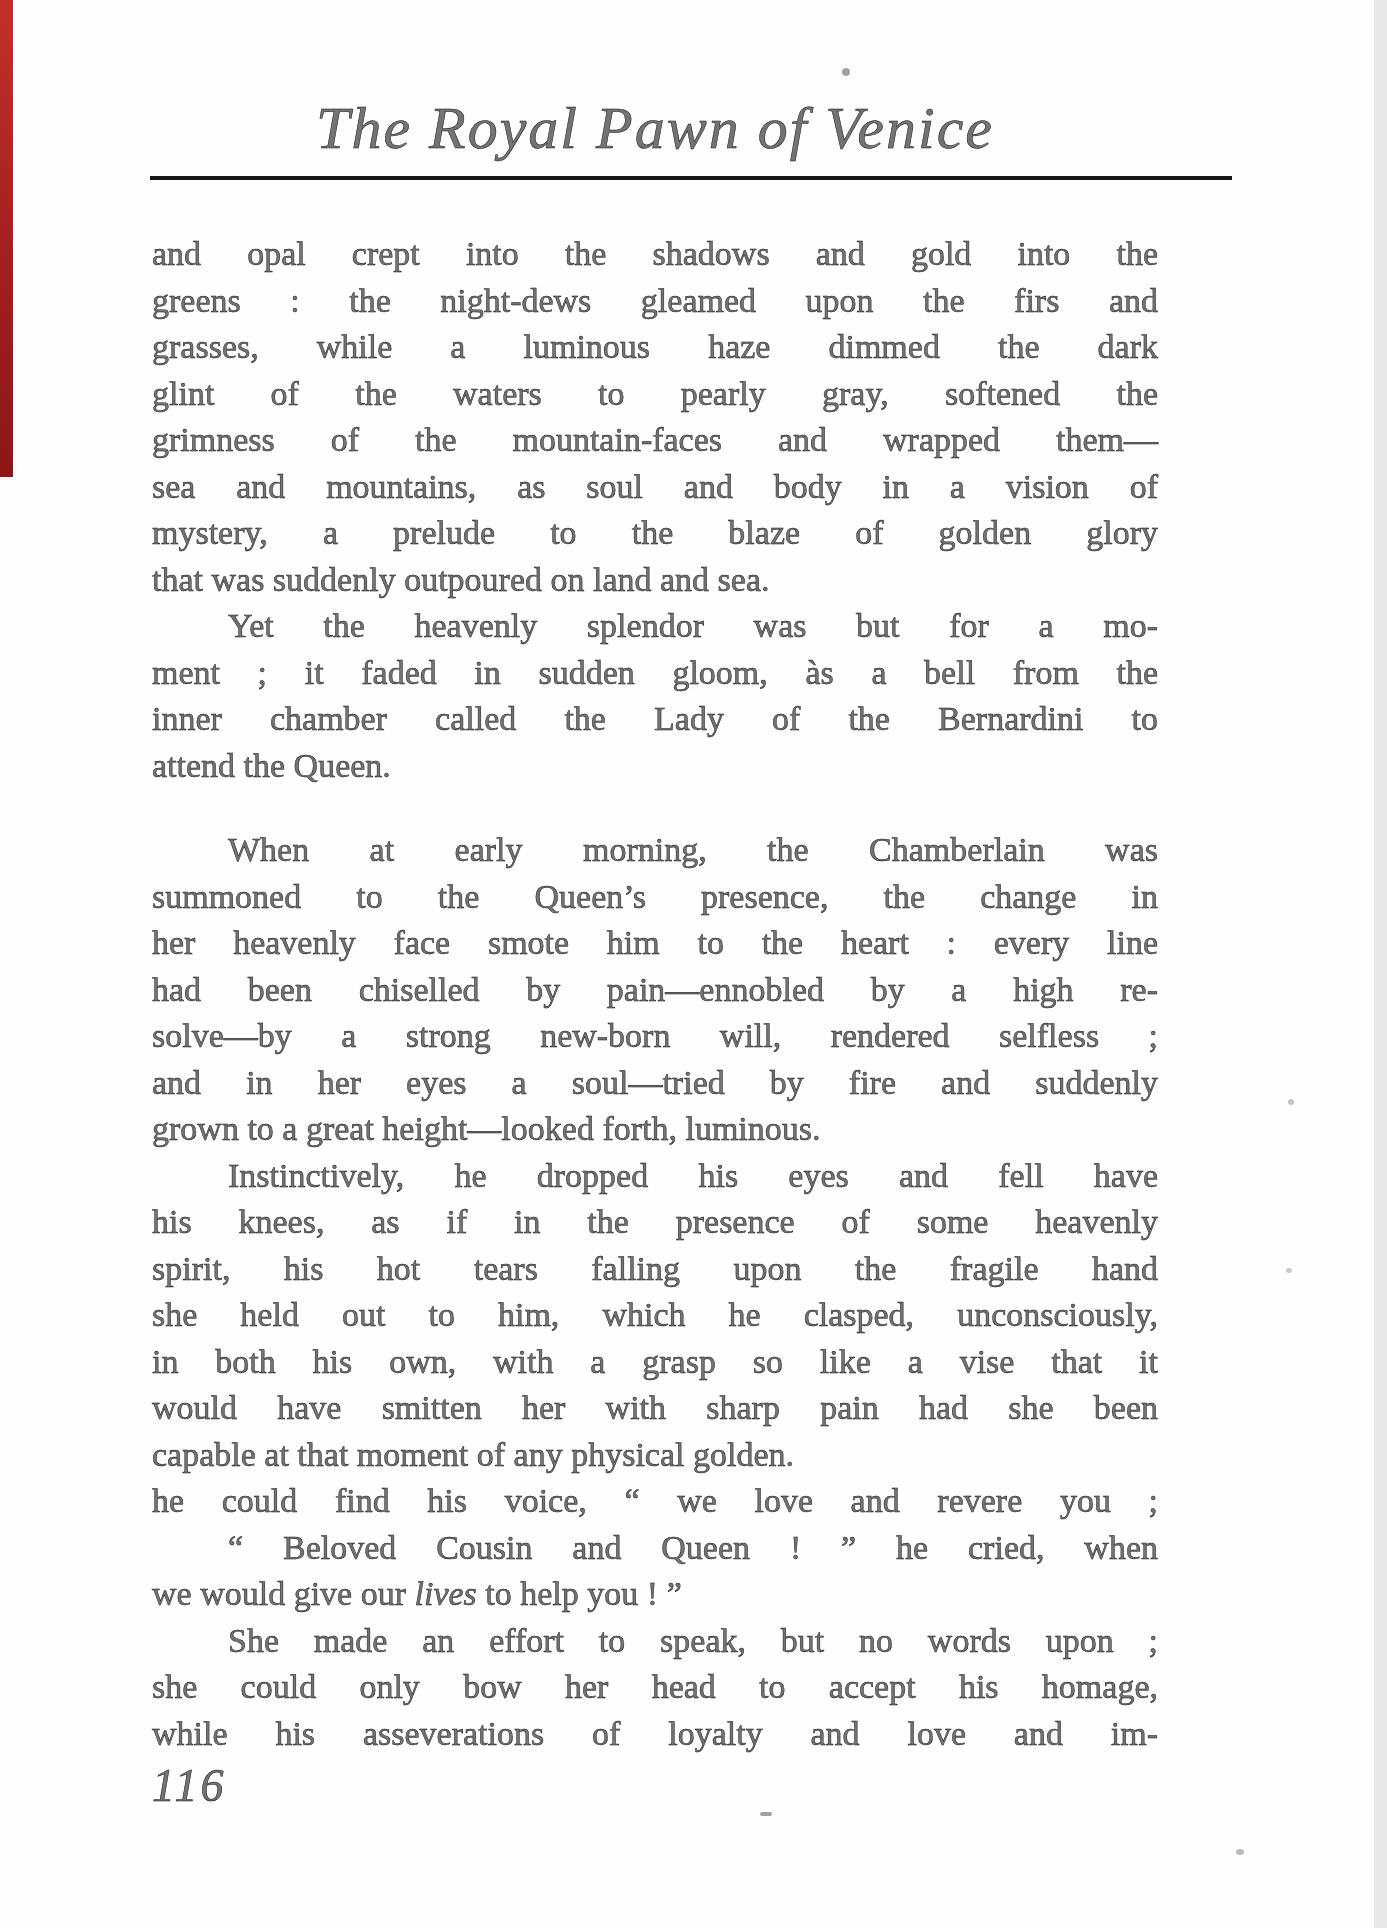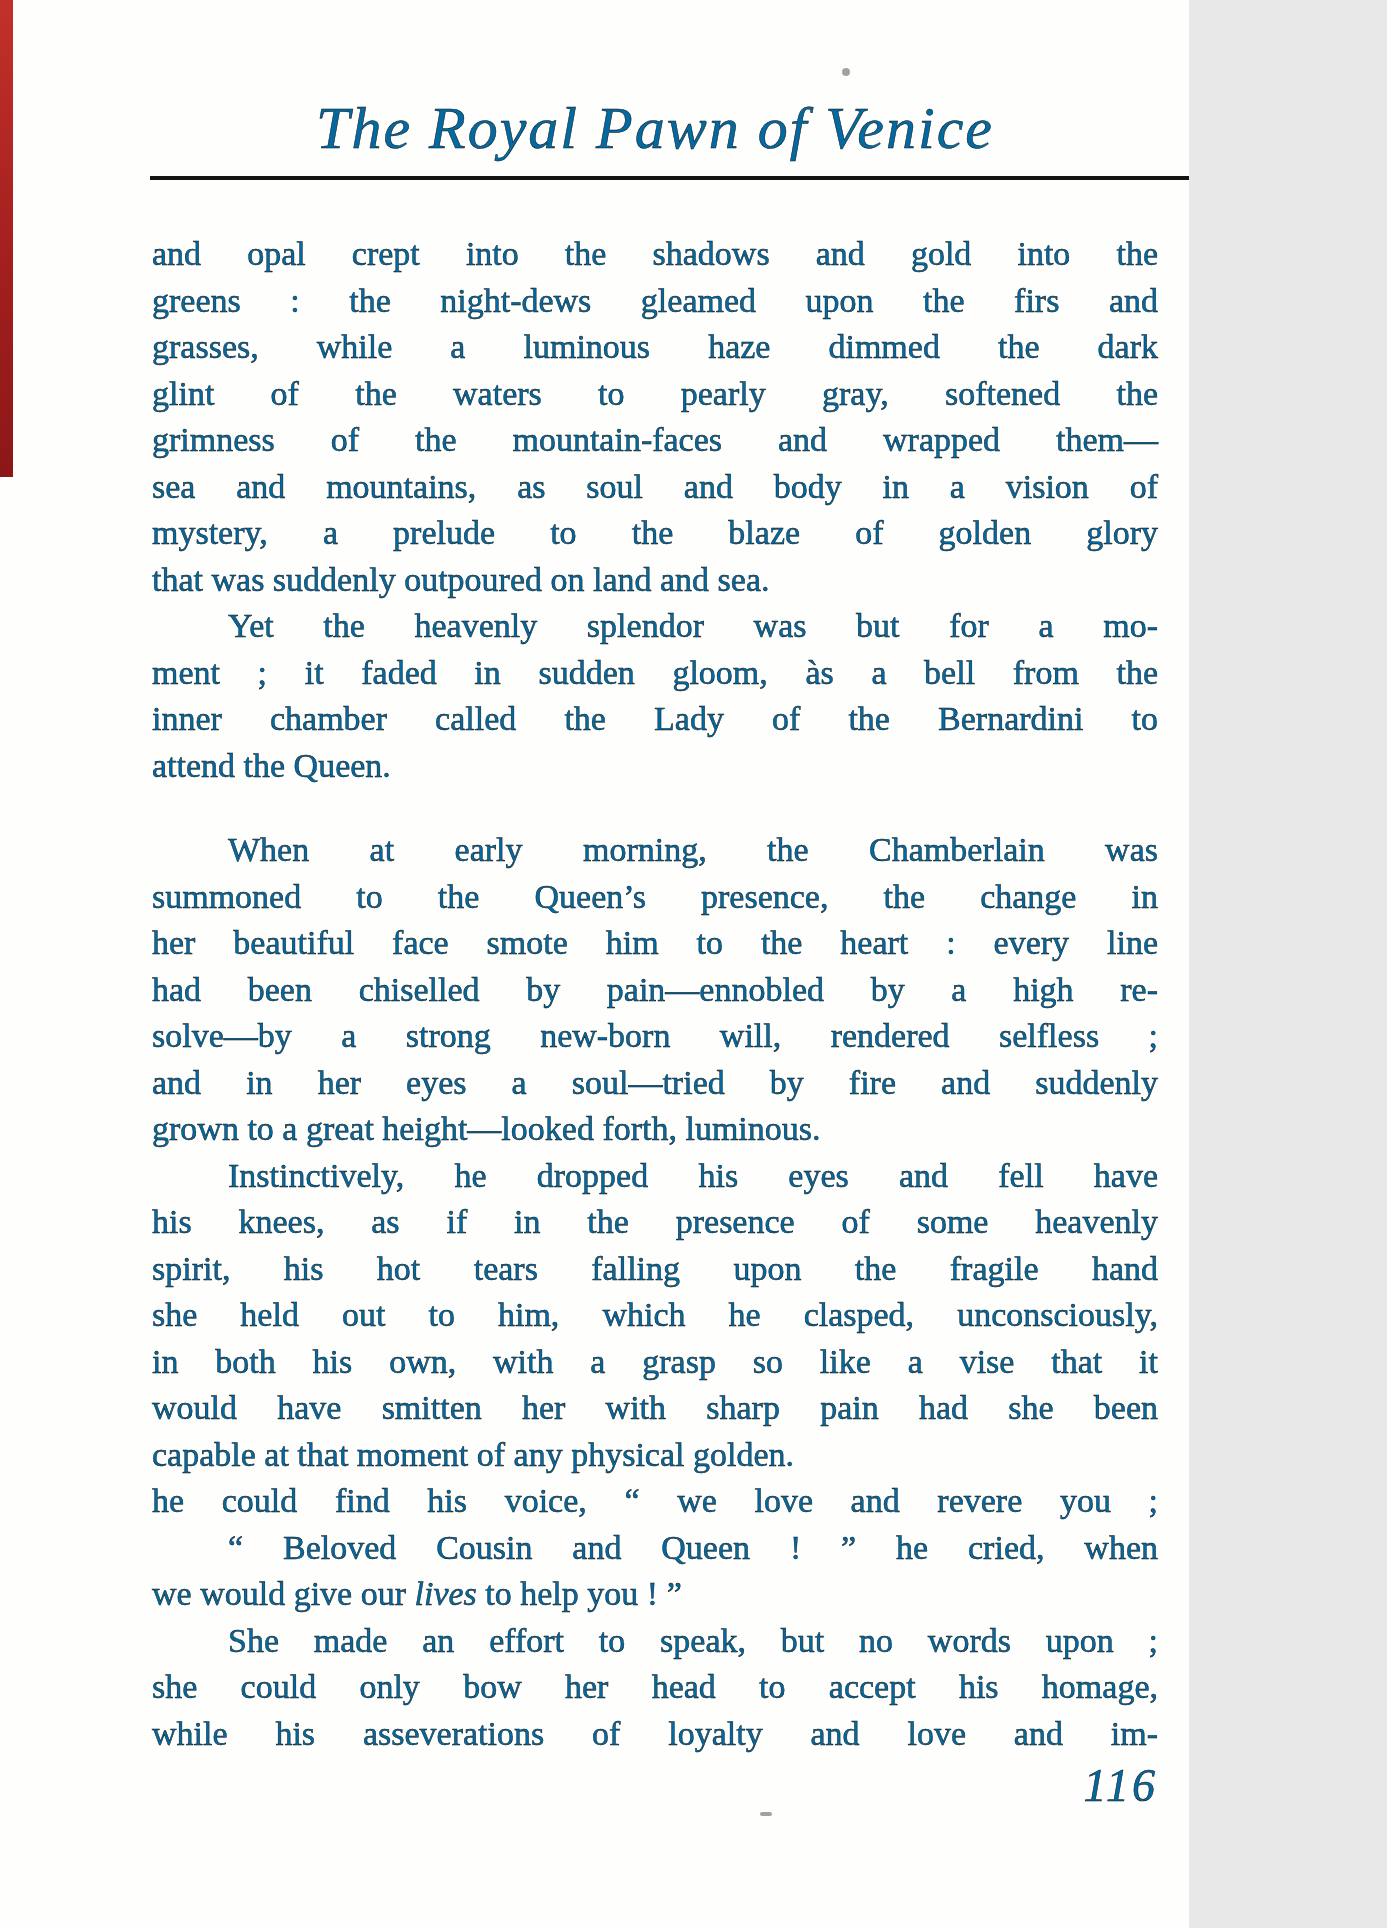--- a/index.html
+++ b/index.html
@@ -1,22 +1,22 @@
 <!DOCTYPE html>
 <html><head>
 <meta charset="utf-8">
 <style>
   html,body{margin:0;padding:0;background:#e8e8e8;}
   .page{
     position:relative;
-    width:1189px;height:1928px;
+    width:1374px;height:1928px;
     background:#fefefd;
     overflow:hidden;
     font-family:"Liberation Serif","DejaVu Serif",serif;
-    color:#0369a1;
+    color:#737373;
   }
   .gutter-stripe{
     position:absolute;left:0;top:0;width:13px;height:477px;
     background:linear-gradient(180deg,#c23129 0%,#a31f1f 55%,#8c1717 100%);
   }
   .title{
     position:absolute;left:152px;top:94px;width:1006px;height:68px;
     font-style:italic;font-size:60px;line-height:68px;
     letter-spacing:2px;text-align:center;white-space:nowrap;
     -webkit-text-stroke:0.5px #101010;
@@ -30,21 +30,21 @@
     font-size:34px;line-height:46.5px;
     -webkit-text-stroke:0.45px #101010;
   }
   .line{text-align:justify;text-align-last:justify;white-space:normal;}
   .line.flush{text-align-last:left;}
   .line.indent{text-indent:76px;}
   .pgap{height:38px;}
   .ital{font-style:italic;}
   .page-number{
     position:absolute;left:152px;top:1758px;width:1006px;height:56px;
-    font-style:italic;font-size:46px;line-height:56px;text-align:right;
+    font-style:italic;font-size:46px;line-height:56px;text-align:left;
     letter-spacing:3px;
     -webkit-text-stroke:0.5px #101010;
   }
   .speck{position:absolute;background:#555;border-radius:50%;}
 </style>
 </head>
 <body>
 
 <div class="page">
 
@@ -63,21 +63,21 @@
       <div class="line">sea and mountains, as soul and body in a vision of</div>
       <div class="line">mystery, a prelude to the blaze of golden glory</div>
       <div class="line flush">that was suddenly outpoured on land and sea.</div>
       <div class="line indent">Yet the heavenly splendor was but for a mo-</div>
       <div class="line">ment ; it faded in sudden gloom, às a bell from the</div>
       <div class="line">inner chamber called the Lady of the Bernardini to</div>
       <div class="line flush">attend the Queen.</div>
       <div class="pgap"></div>
       <div class="line indent">When at early morning, the Chamberlain was</div>
       <div class="line">summoned to the Queen’s presence, the change in</div>
-      <div class="line">her beautiful face smote him to the heart : every line</div>
+      <div class="line">her heavenly face smote him to the heart : every line</div>
       <div class="line">had been chiselled by pain—ennobled by a high re-</div>
       <div class="line">solve—by a strong new-born will, rendered selfless ;</div>
       <div class="line">and in her eyes a soul—tried by fire and suddenly</div>
       <div class="line flush">grown to a great height—looked forth, luminous.</div>
       <div class="line indent">Instinctively, he dropped his eyes and fell have</div>
       <div class="line">his knees, as if in the presence of some heavenly</div>
       <div class="line">spirit, his hot tears falling upon the fragile hand</div>
       <div class="line">she held out to him, which he clasped, unconsciously,</div>
       <div class="line">in both his own, with a grasp so like a vise that it</div>
       <div class="line">would have smitten her with sharp pain had she been</div>

